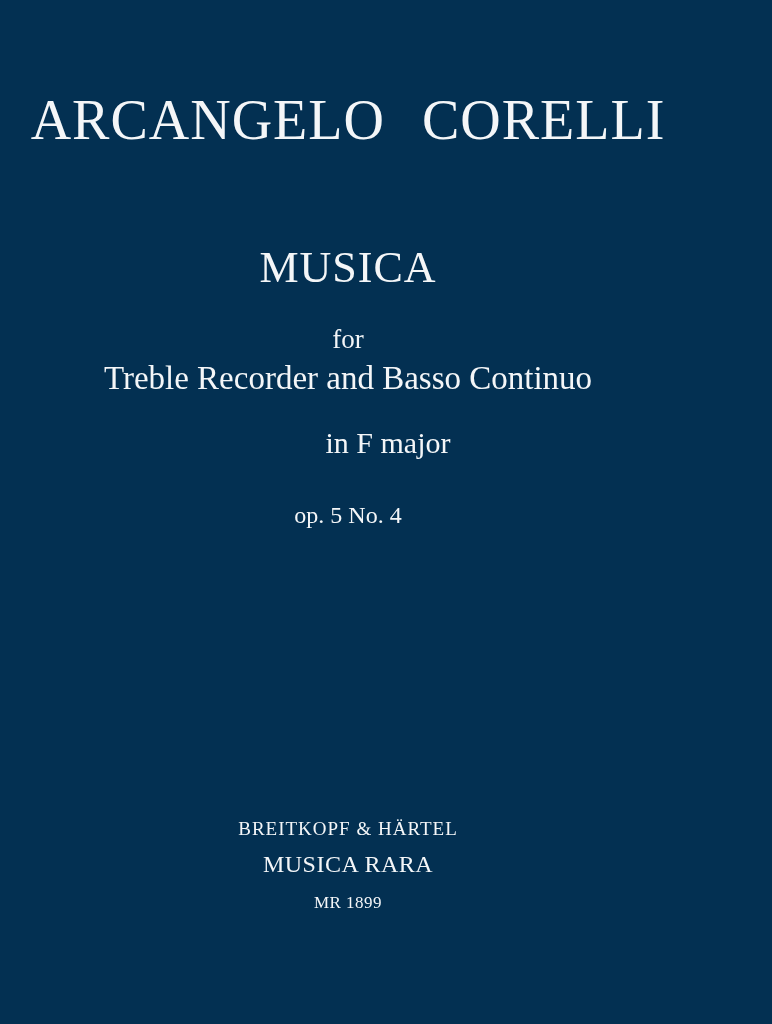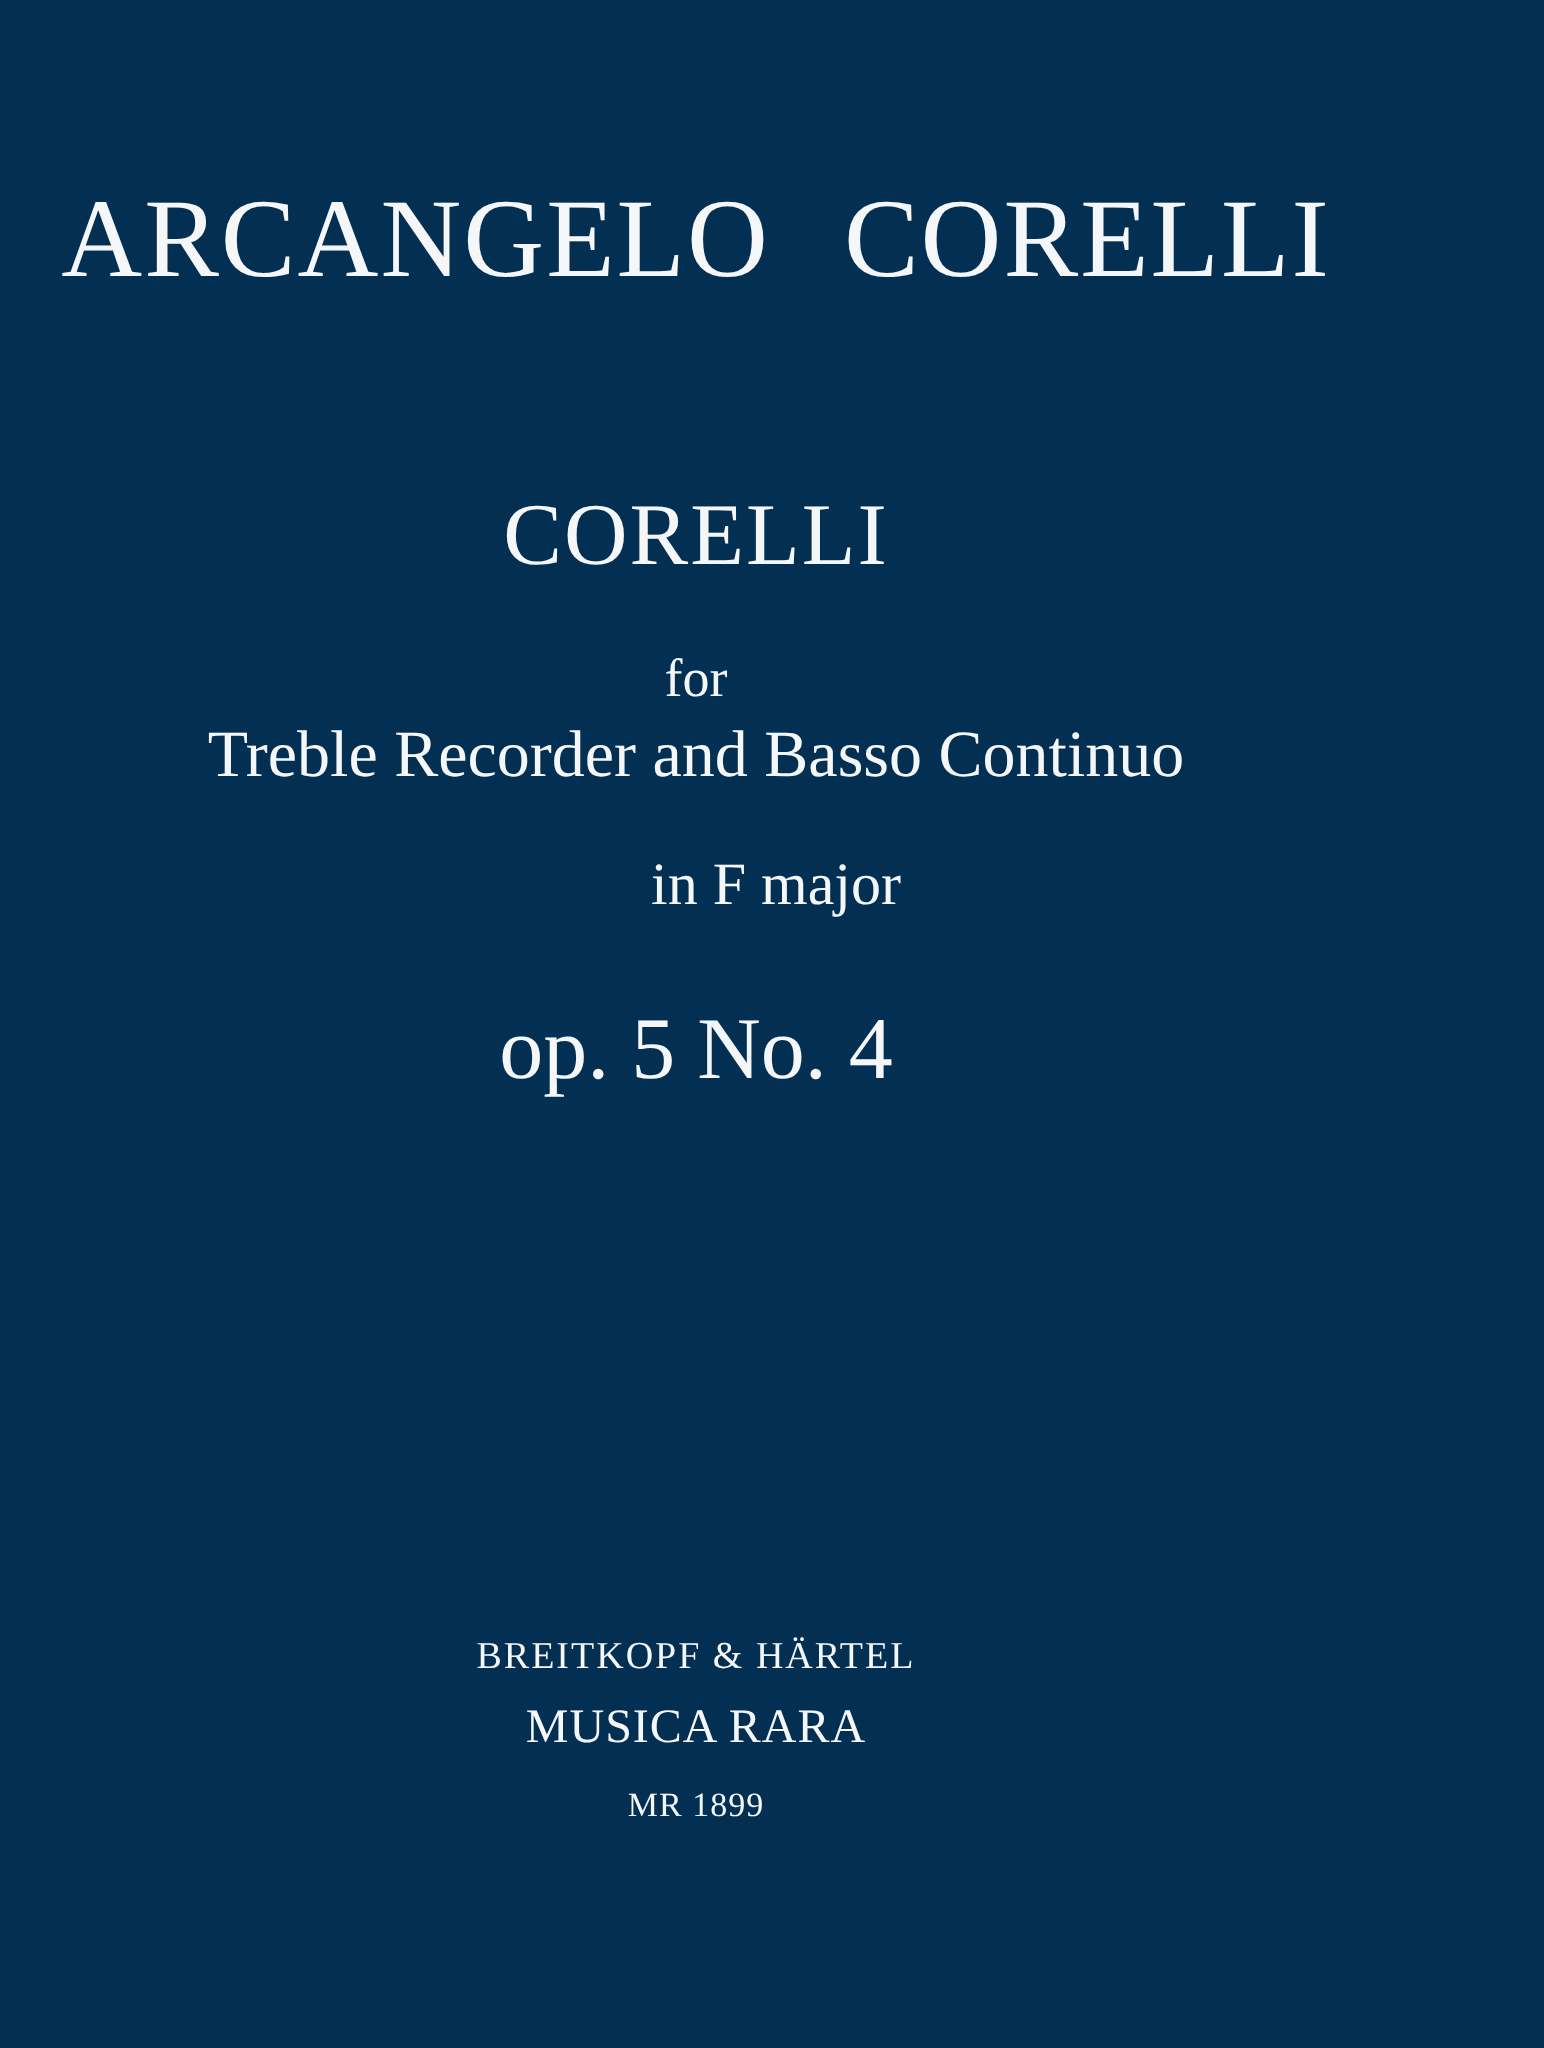--- a/index.html
+++ b/index.html
@@ -42,21 +42,21 @@
     top: 362px;
     font-size: 33px;
   }
   .key-line {
     top: 428px;
     font-size: 30px;
     padding-left: 40px;
   }
   .opus-line {
     top: 503px;
-    font-size: 44px;
+    font-size: 24px;
   }
   .publisher {
     top: 819px;
     font-size: 19px;
     letter-spacing: 1px;
   }
   .imprint {
     top: 852px;
     font-size: 24px;
     letter-spacing: 0.5px;
@@ -67,21 +67,21 @@
     letter-spacing: 0.5px;
   }
 </style>
 </head>
 <body>
 
 <div class="cover" style="background-color: rgb(3, 48, 82); color: rgb(244, 246, 248);">
 
   <div class="line composer">ARCANGELO CORELLI</div>
 
-  <div class="line work-title">CORELLI</div>
+  <div class="line work-title">MUSICA</div>
 
   <div class="line for-label">for</div>
 
   <div class="line instrumentation">Treble Recorder and Basso Continuo</div>
 
   <div class="line key-line">in F major</div>
 
   <div class="line opus-line">op. 5 No. 4</div>
 
   <div class="line publisher">BREITKOPF &amp; HÄRTEL</div>

